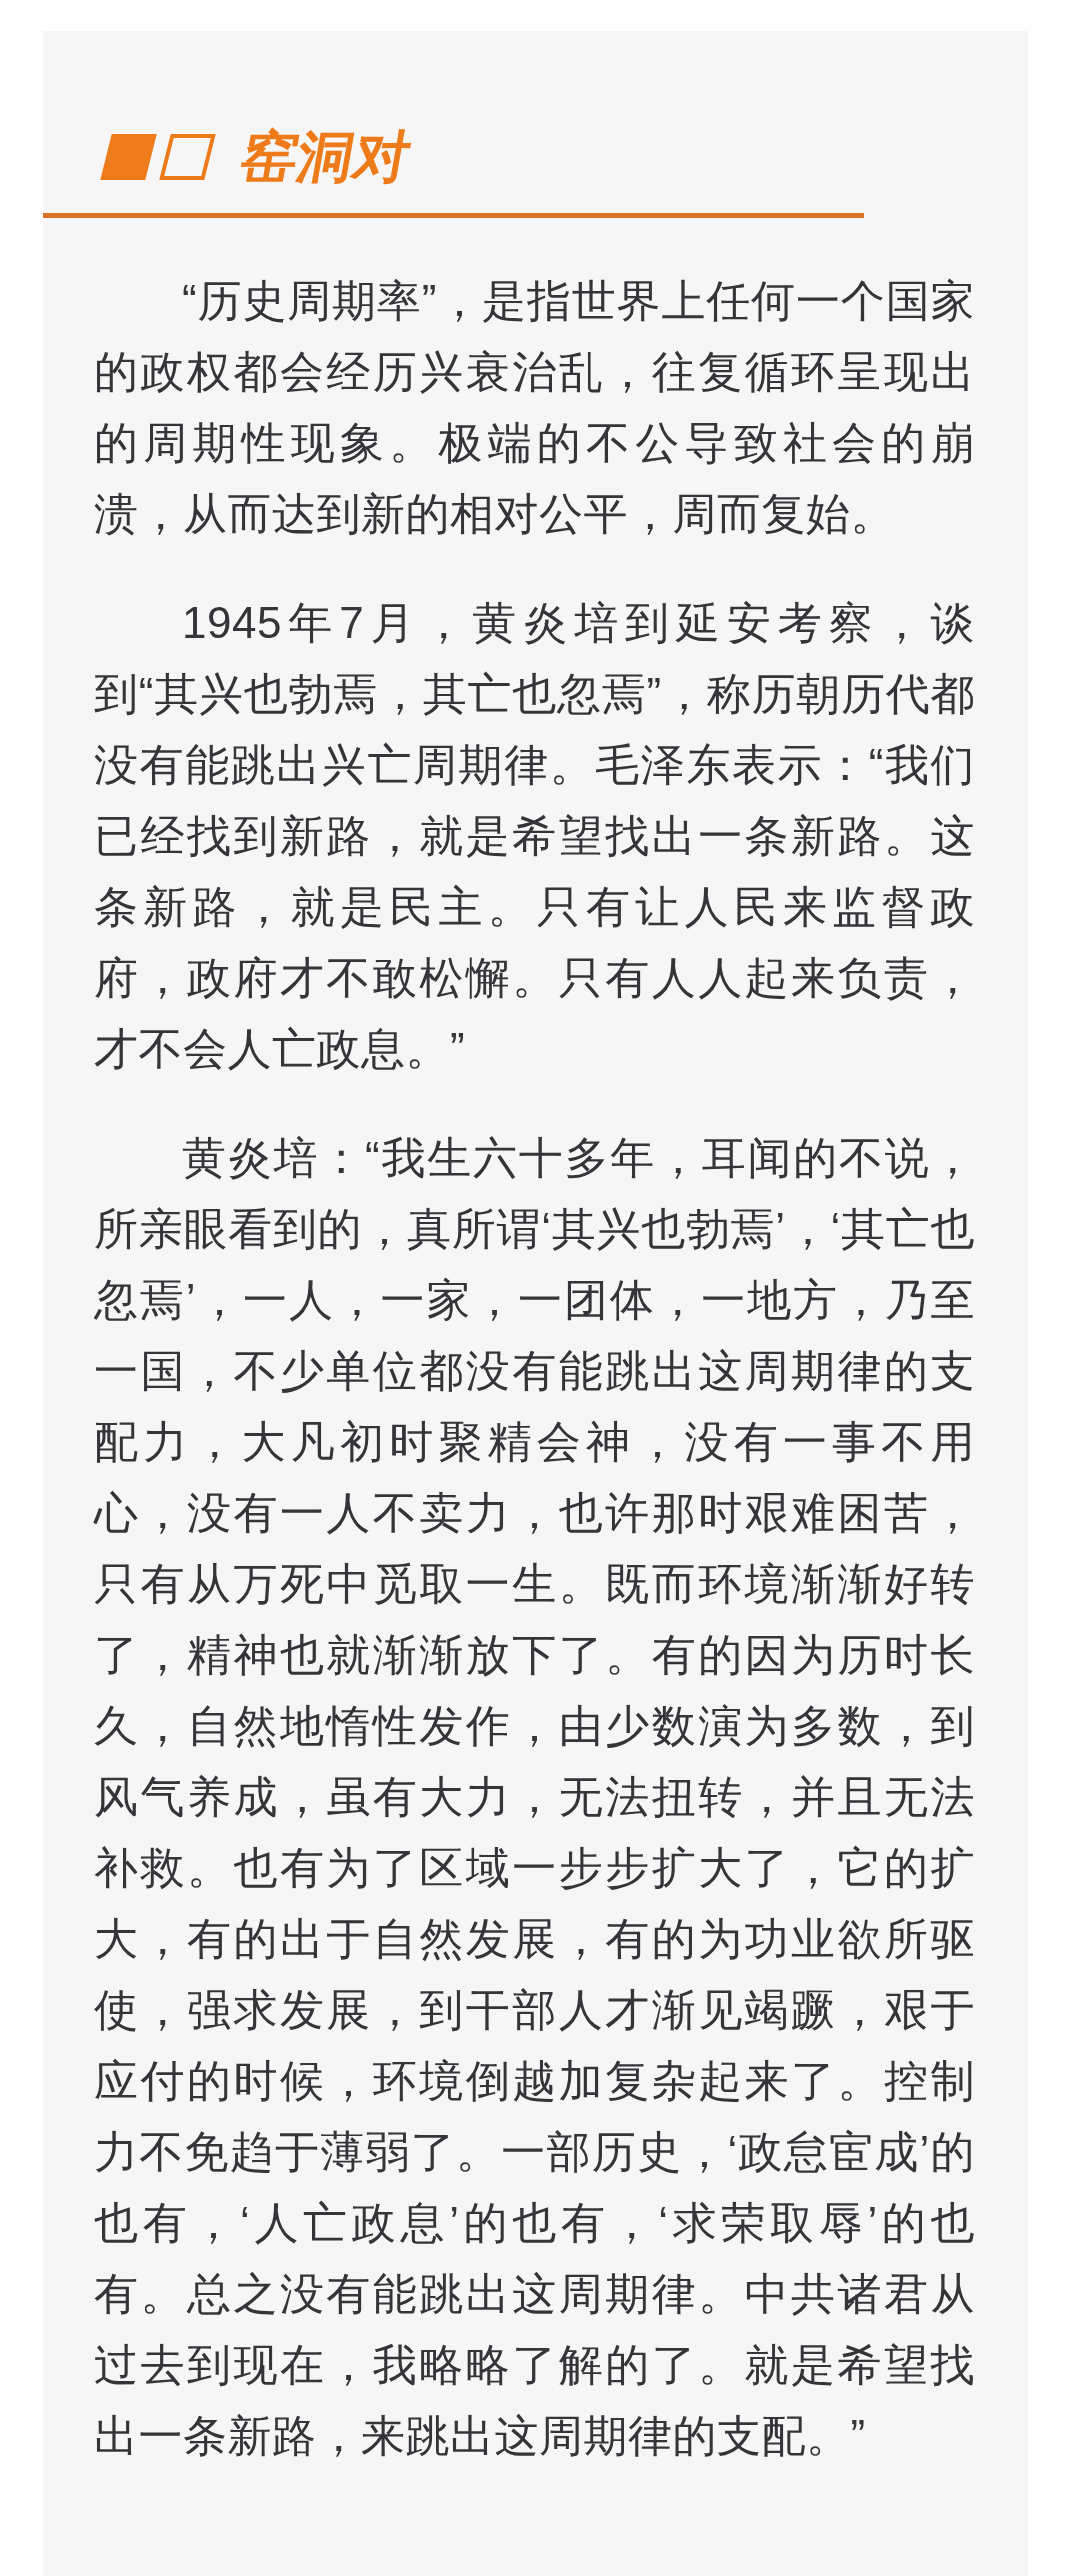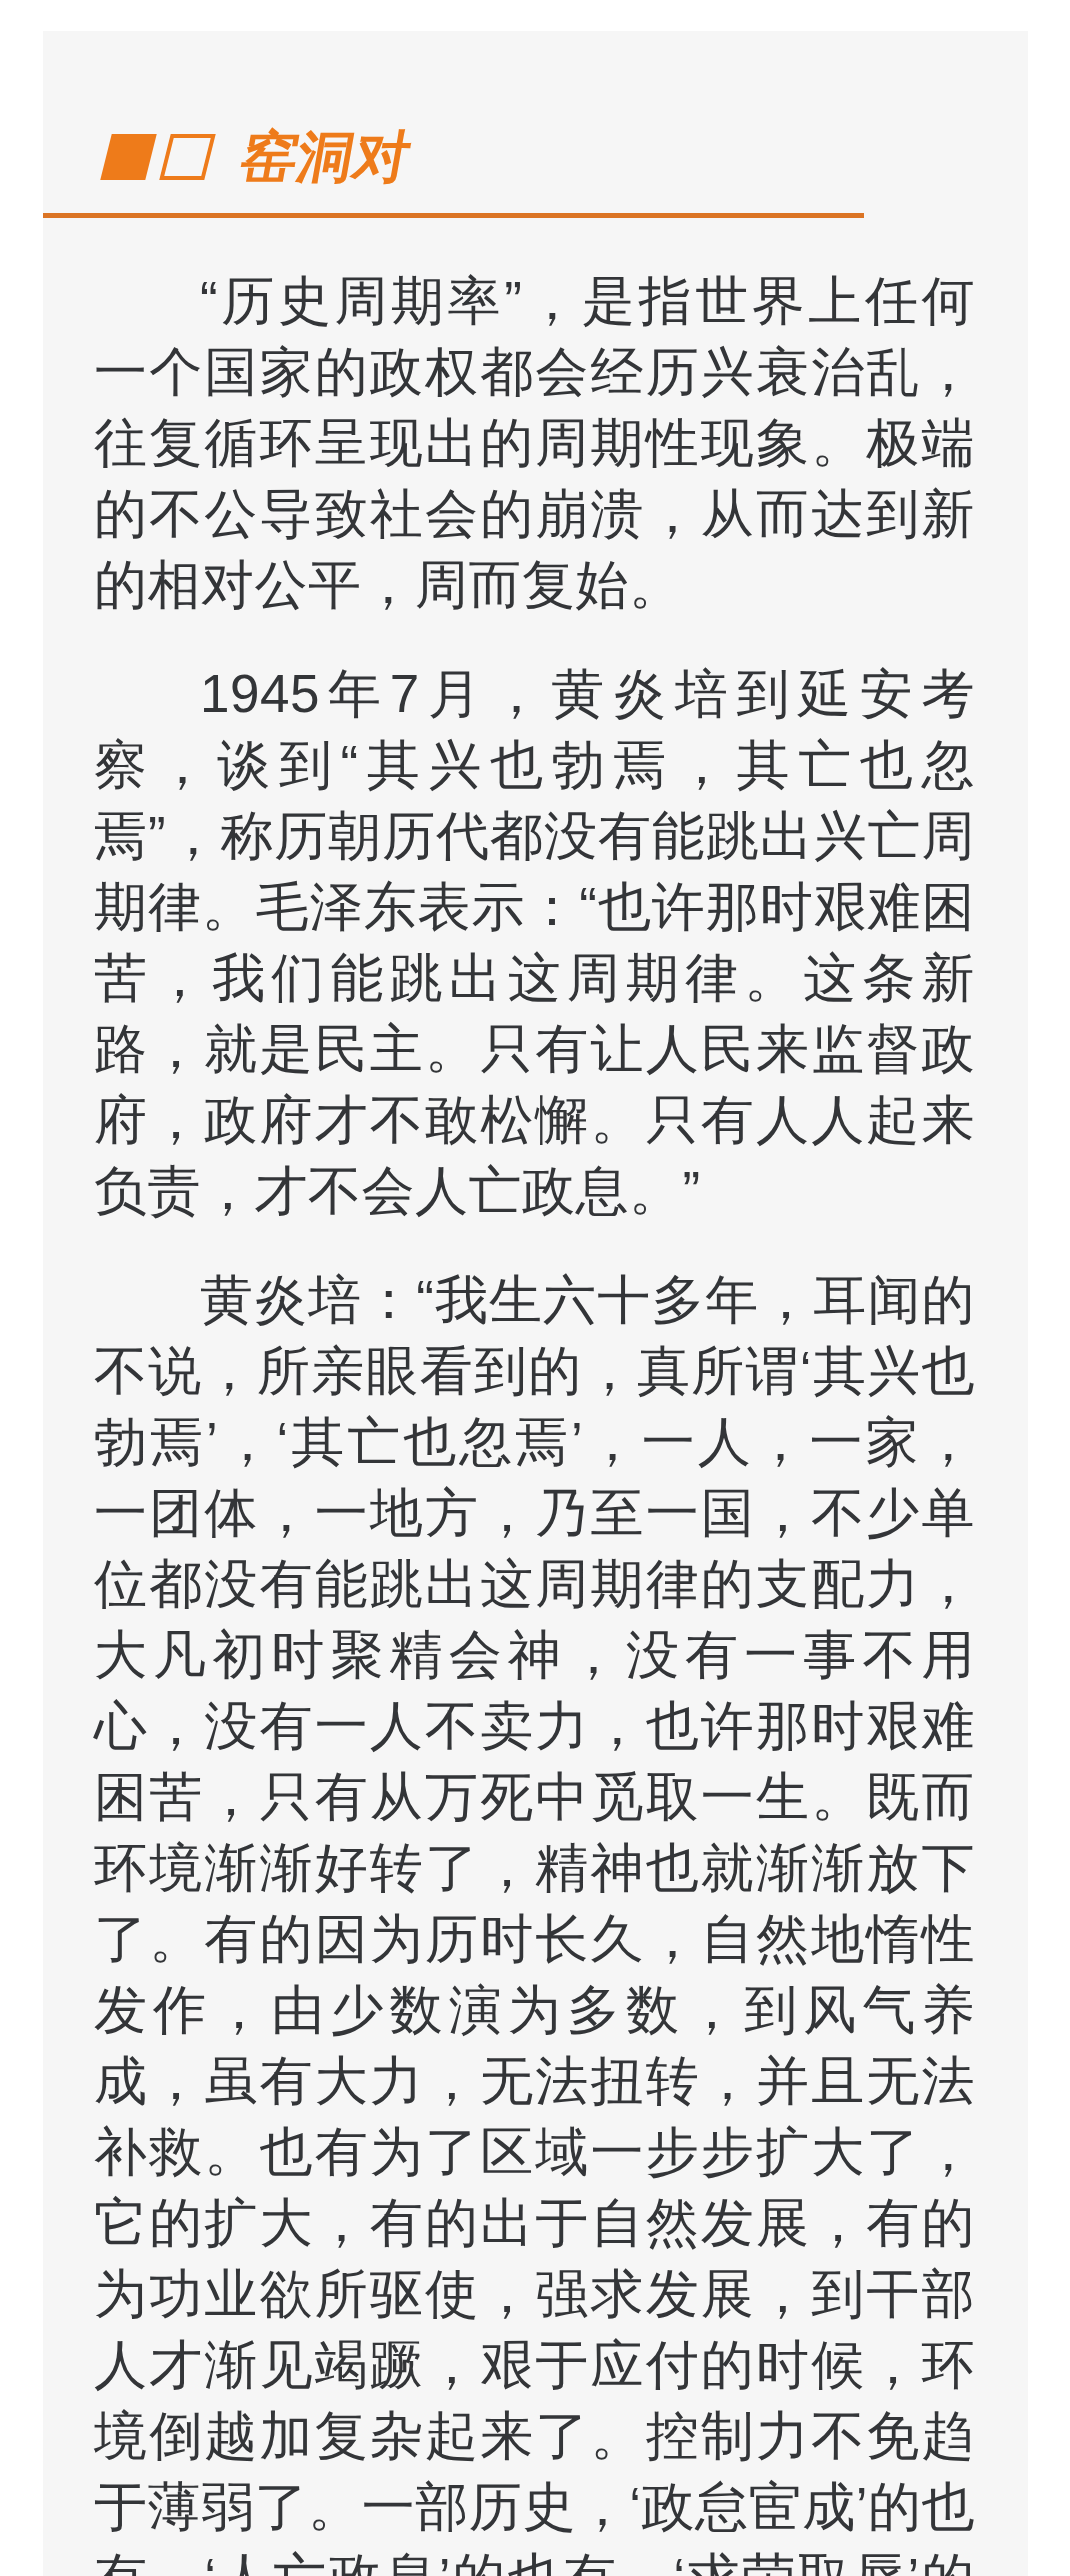--- a/index.html
+++ b/index.html
@@ -60,39 +60,39 @@
     width: 821px;
     height: 5px;
     background: #db7424;
     margin-top: 33px;
   }
   .article {
     padding: 47px 53px 0 51px;
   }
   .article p {
     margin: 0 0 38px 0;
-    font-size: 53px;
+    font-size: 44px;
     line-height: 71px;
     color: #333538;
     text-align: justify;
     text-indent: 2em;
     letter-spacing: 0.5px;
   }
 </style>
 </head>
 <body>
 
 <div class="page">
   <div class="card">
     <div class="header">
       <span class="shape shape-filled"></span>
       <span class="shape shape-outline"></span>
       <h1 class="title">窑洞对</h1>
     </div>
     <div class="divider"></div>
     <div class="article">
       <p>“历史周期率”，是指世界上任何一个国家的政权都会经历兴衰治乱，往复循环呈现出的周期性现象。极端的不公导致社会的崩溃，从而达到新的相对公平，周而复始。</p>
-      <p>1945年7月，黄炎培到延安考察，谈到“其兴也勃焉，其亡也忽焉”，称历朝历代都没有能跳出兴亡周期律。毛泽东表示：“也许那时艰难困苦，我们能跳出这周期律。这条新路，就是民主。只有让人民来监督政府，政府才不敢松懈。只有人人起来负责，才不会人亡政息。”</p>
+      <p>1945年7月，黄炎培到延安考察，谈到“其兴也勃焉，其亡也忽焉”，称历朝历代都没有能跳出兴亡周期律。毛泽东表示：“我们已经找到新路，就是希望找出一条新路。这条新路，就是民主。只有让人民来监督政府，政府才不敢松懈。只有人人起来负责，才不会人亡政息。”</p>
       <p>黄炎培：“我生六十多年，耳闻的不说，所亲眼看到的，真所谓‘其兴也勃焉’，‘其亡也忽焉’，一人，一家，一团体，一地方，乃至一国，不少单位都没有能跳出这周期律的支配力，大凡初时聚精会神，没有一事不用心，没有一人不卖力，也许那时艰难困苦，只有从万死中觅取一生。既而环境渐渐好转了，精神也就渐渐放下了。有的因为历时长久，自然地惰性发作，由少数演为多数，到风气养成，虽有大力，无法扭转，并且无法补救。也有为了区域一步步扩大了，它的扩大，有的出于自然发展，有的为功业欲所驱使，强求发展，到干部人才渐见竭蹶，艰于应付的时候，环境倒越加复杂起来了。控制力不免趋于薄弱了。一部历史，‘政怠宦成’的也有，‘人亡政息’的也有，‘求荣取辱’的也有。总之没有能跳出这周期律。中共诸君从过去到现在，我略略了解的了。就是希望找出一条新路，来跳出这周期律的支配。”</p>
     </div>
   </div>
 </div>
 
 
 </body></html>

